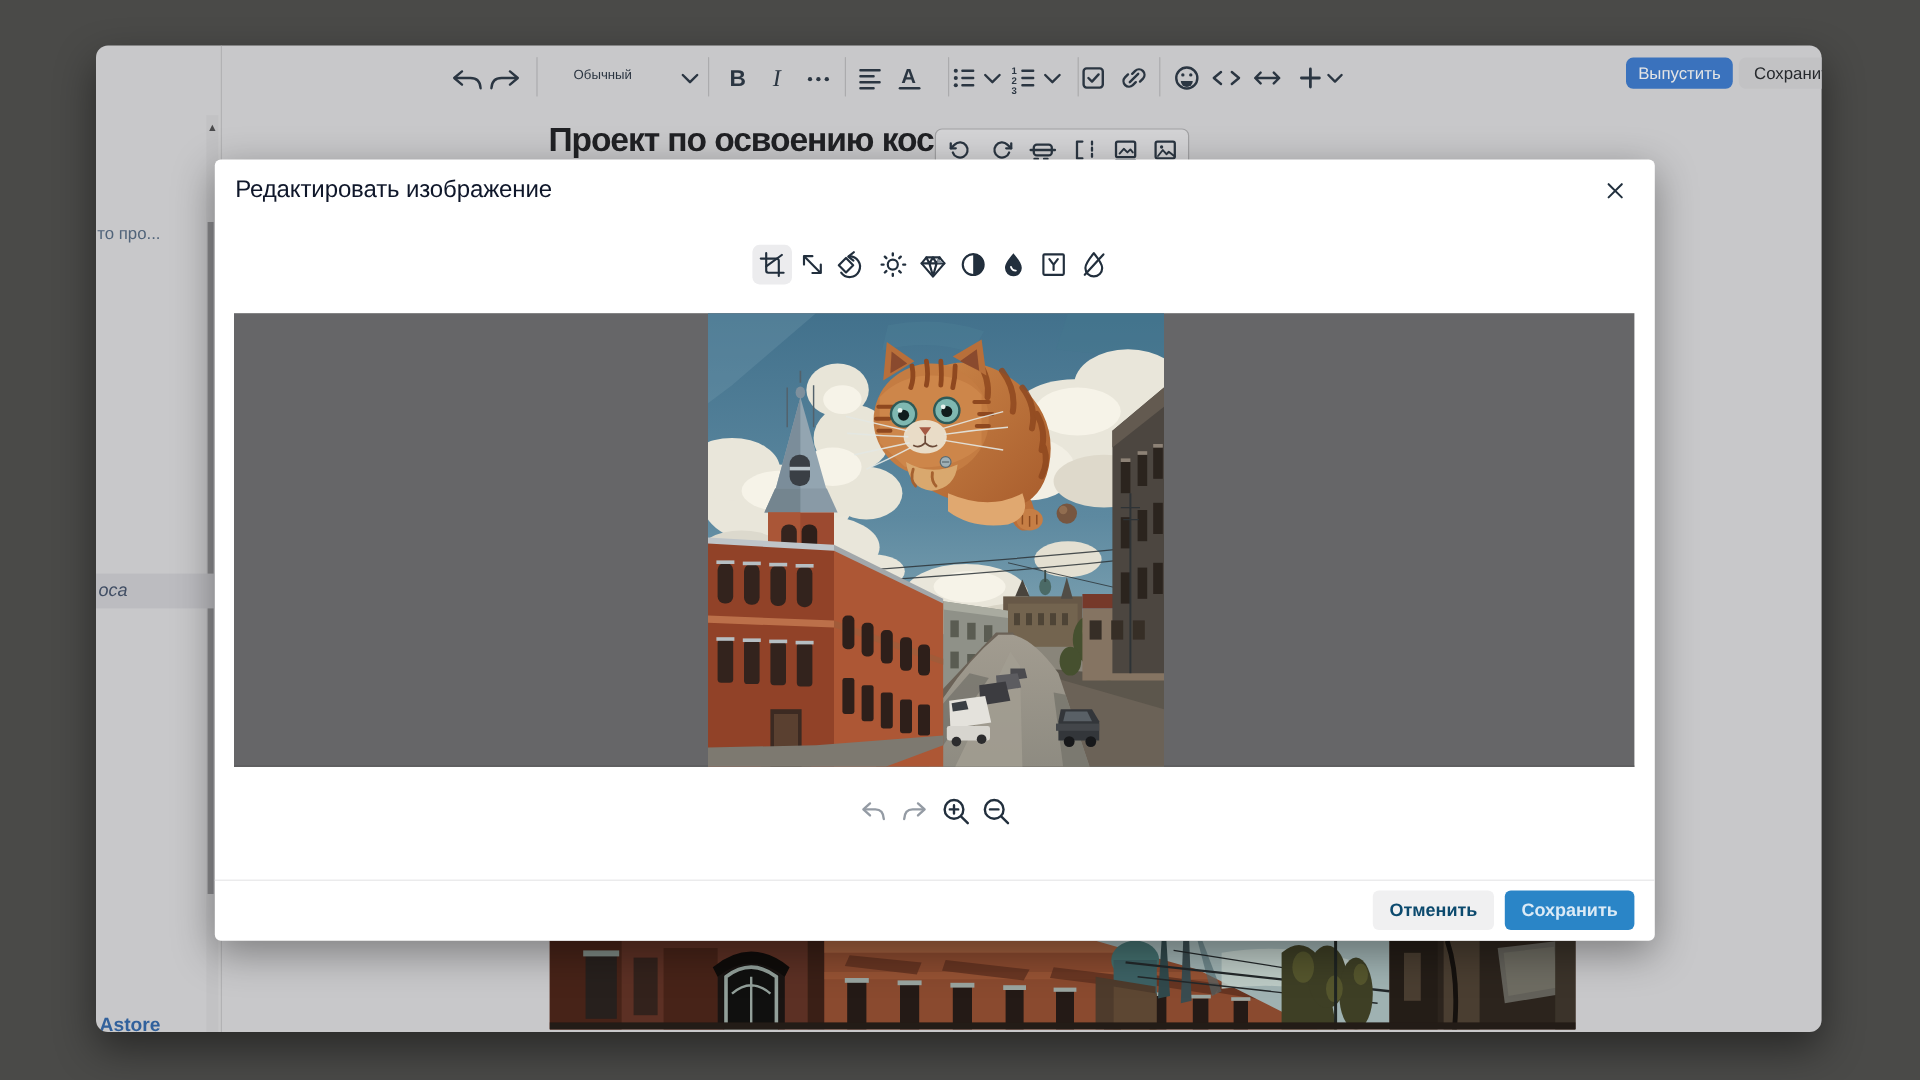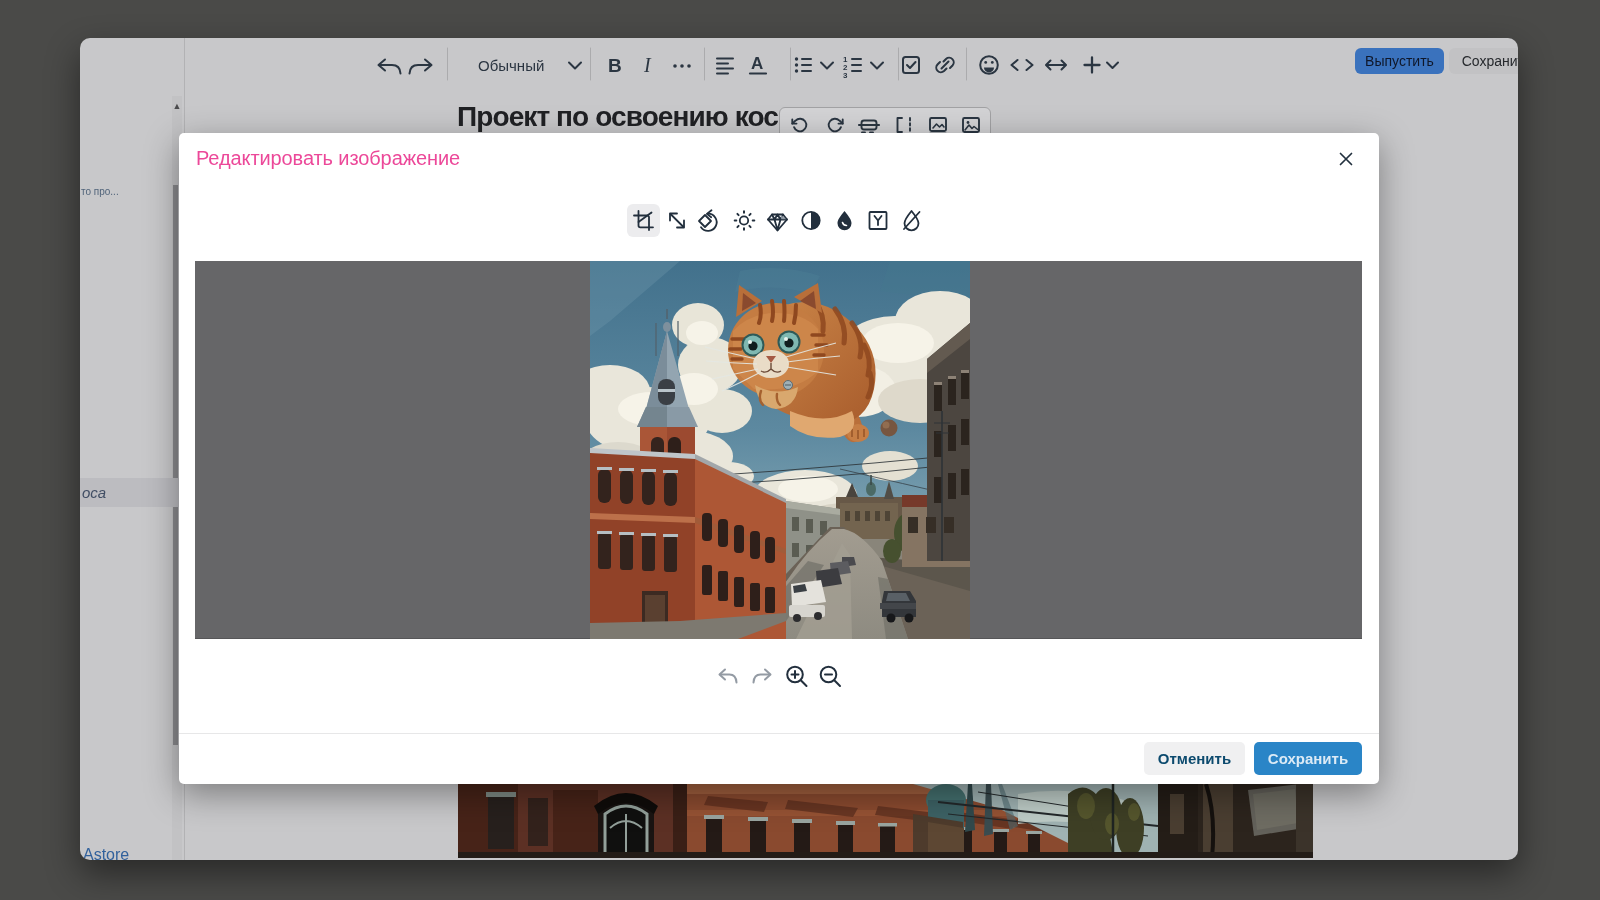--- a/index.html
+++ b/index.html
@@ -7,42 +7,42 @@
   body { background:#4a4a48; font-family:"Liberation Sans", sans-serif; position:relative; }
   .abs { position:absolute; }
 
   
   .win { left:80px; top:38px; width:1438px; height:822px; background:#c8c8ca;
          border-radius:10px; overflow:hidden; box-shadow:0 14px 34px rgba(0,0,0,.45); }
   .divider { left:104px; top:0; width:1px; height:822px; background:#b2b2b4; }
   .sb-track { left:92px; top:58px; width:10px; height:764px; background:#c2c2c4; }
   .sb-thumb { left:93px; top:147px; width:5px; height:560px; background:#8a8a8d; }
   .sb-arrow { left:92px; top:62px; width:10px; height:12px; color:#4a4a4c; font-size:9px; line-height:12px; text-align:center; }
-  .side-item1 { left:1px; top:148px; font-size:10px; color:#51647a; white-space:nowrap; }
+  .side-item1 { left:1px; top:148px; font-size:14px; color:#51647a; white-space:nowrap; }
   .side-row { left:0; top:440px; width:104px; height:29px; background:#bcbcc0; }
   .side-item2 { left:2px; top:446px; font-size:15px; color:#414e64;font-style:italic; }
-  .astore { left:3px; top:808px; font-size:16px; font-weight:normal; color:#31619c; }
+  .astore { left:3px; top:808px; font-size:16px; font-weight:bold; color:#31619c; }
 
   .doc-title { left:377px; top:63px; font-size:28px; letter-spacing:-0.9px; font-weight:bold; color:#202124; white-space:nowrap; }
-  .tb-label { left:398px; top:19px; font-size:15px; color:#2b3541; }
+  .tb-label { left:398px; top:19px; font-size:11px; color:#2b3541; }
 
   .btn-vypustit { left:1275px; top:10px; width:89px; height:26px; background:#3a72bd; border-radius:6px;
-                  color:#0f172a; font-size:14px; text-align:center; line-height:26px; }
+                  color:#e5e5e5; font-size:14px; text-align:center; line-height:26px; }
   .btn-sohranit-top { left:1369px; top:10px; width:95px; height:26px; background:#c2c2c4; border-radius:6px;
                   color:#26292d; font-size:14px; text-align:center; line-height:26px; }
 
   .float-bar { left:699px; top:69px; width:212px; height:40px; background:#d3d3d5;
                border:1px solid #a2a2a4; border-radius:6px; }
 
   .strip { left:378px; top:746px; width:855px; height:74px; }
 
   
   .modal { left:179px; top:133px; width:1200px; height:651px; background:#ffffff; border-radius:5px;
            box-shadow:0 10px 34px rgba(0,0,0,.38); }
-  .m-title { left:17px; top:14px; font-size:20px; letter-spacing:-0.1px; color:#ec4899; }
+  .m-title { left:17px; top:14px; font-size:20px; letter-spacing:-0.1px; color:#0f172a; }
   .m-close { left:1160px; top:19px; }
   .iconrow { left:448px; top:71px; height:33px; }
   .islot { position:absolute; width:33px; height:33px; top:0; border-radius:6px; }
   .islot.sel { background:#ececee; }
   .canvas { left:16px; top:128px; width:1167px; height:378px; background:#666668; border-bottom:1px solid #565658; }
   .catimg { left:395px; top:0; width:380px; height:378px; }
   .zoomrow { left:538px; top:530px; }
   .m-footline { left:0; top:600px; width:1200px; height:1px; background:#e7e7e8; }
   .btn-cancel { left:965px; top:609px; width:101px; height:33px; background:#f0f0f1; border-radius:5px;
                 color:#0c4a6e; font-weight:bold; font-size:15px; text-align:center; line-height:33px; }

